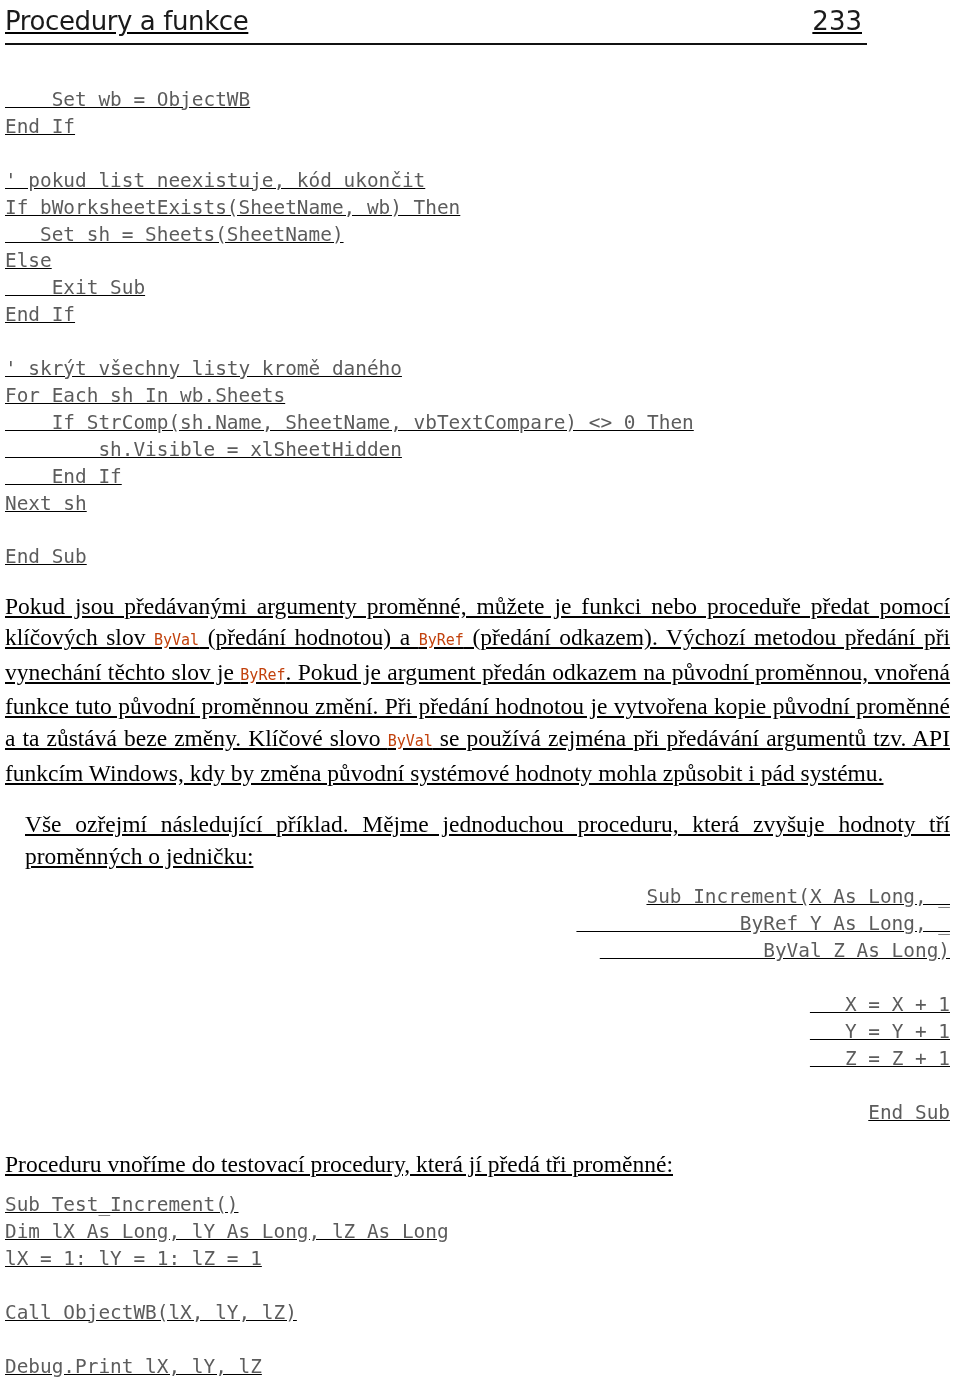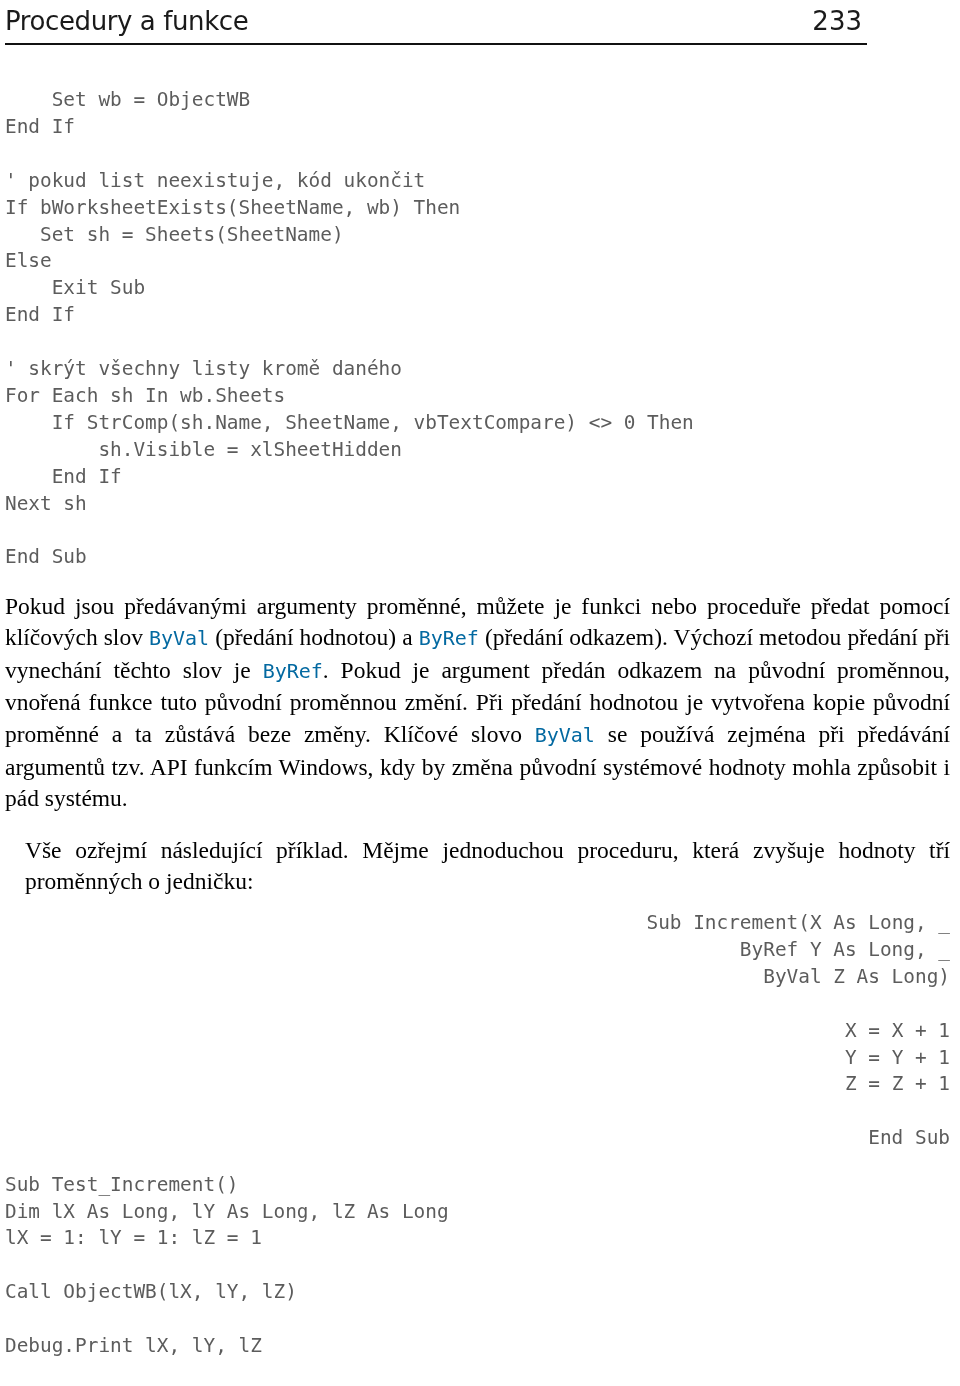--- a/index.html
+++ b/index.html
@@ -15,20 +15,21 @@
     font-family: "Liberation Serif", serif;
     color: #000000;
   }
   .page {
     position: absolute;
     left: 0; top: 0;
     width: 872px;
     height: 1386px;
     padding: 0;
     box-sizing: border-box;
+    text-decoration: underline;
   }
   
   .running-head {
     position: relative;
     margin: 6px 10px 0 5px;
     height: 36px;
     display: flex;
     align-items: flex-start;
     justify-content: space-between;
   }
@@ -81,22 +82,22 @@
     text-justify: inter-word;
     hyphens: manual;
     color: #000000;
     margin: 0;
   }
   .para.first { margin-top: 14px; }
   .para.lead-in { margin-top: 20px; margin-left: 20px; }
   .para.lead-in-2 { margin-top: 22px; }
   .para code, .inline-code {
     font-family: "DejaVu Sans Mono", monospace;
-    font-size: 20px;
-    color: #0369a1;
+    font-size: 15px;
+    color: #c2410c;
     letter-spacing: 0px;
   }
 </style>
 </head>
 <body>
 
 <div class="page">
 
   <div class="running-head">
     <div class="running-head-title">Procedury a funkce</div>
@@ -132,20 +133,21 @@
     <pre class="code code-block-2"><span class="code-line">Sub Increment(X As Long, _</span>
 <span class="code-line">              ByRef Y As Long, _</span>
 <span class="code-line">              ByVal Z As Long)</span>
 <span class="code-line"></span>
 <span class="code-line">   X = X + 1</span>
 <span class="code-line">   Y = Y + 1</span>
 <span class="code-line">   Z = Z + 1</span>
 <span class="code-line"></span>
 <span class="code-line">End Sub</span></pre>
 
+    <p class="para lead-in-2">Proceduru vnoříme do testovací procedury, která jí předá tři proměnné:</p>
 
     <pre class="code code-block-3"><span class="code-line">Sub Test_Increment()</span>
 <span class="code-line">Dim lX As Long, lY As Long, lZ As Long</span>
 <span class="code-line">lX = 1: lY = 1: lZ = 1</span>
 <span class="code-line"></span>
 <span class="code-line">Call ObjectWB(lX, lY, lZ)</span>
 <span class="code-line"></span>
 <span class="code-line">Debug.Print lX, lY, lZ</span>
 <span class="code-line"></span>
 </pre>

